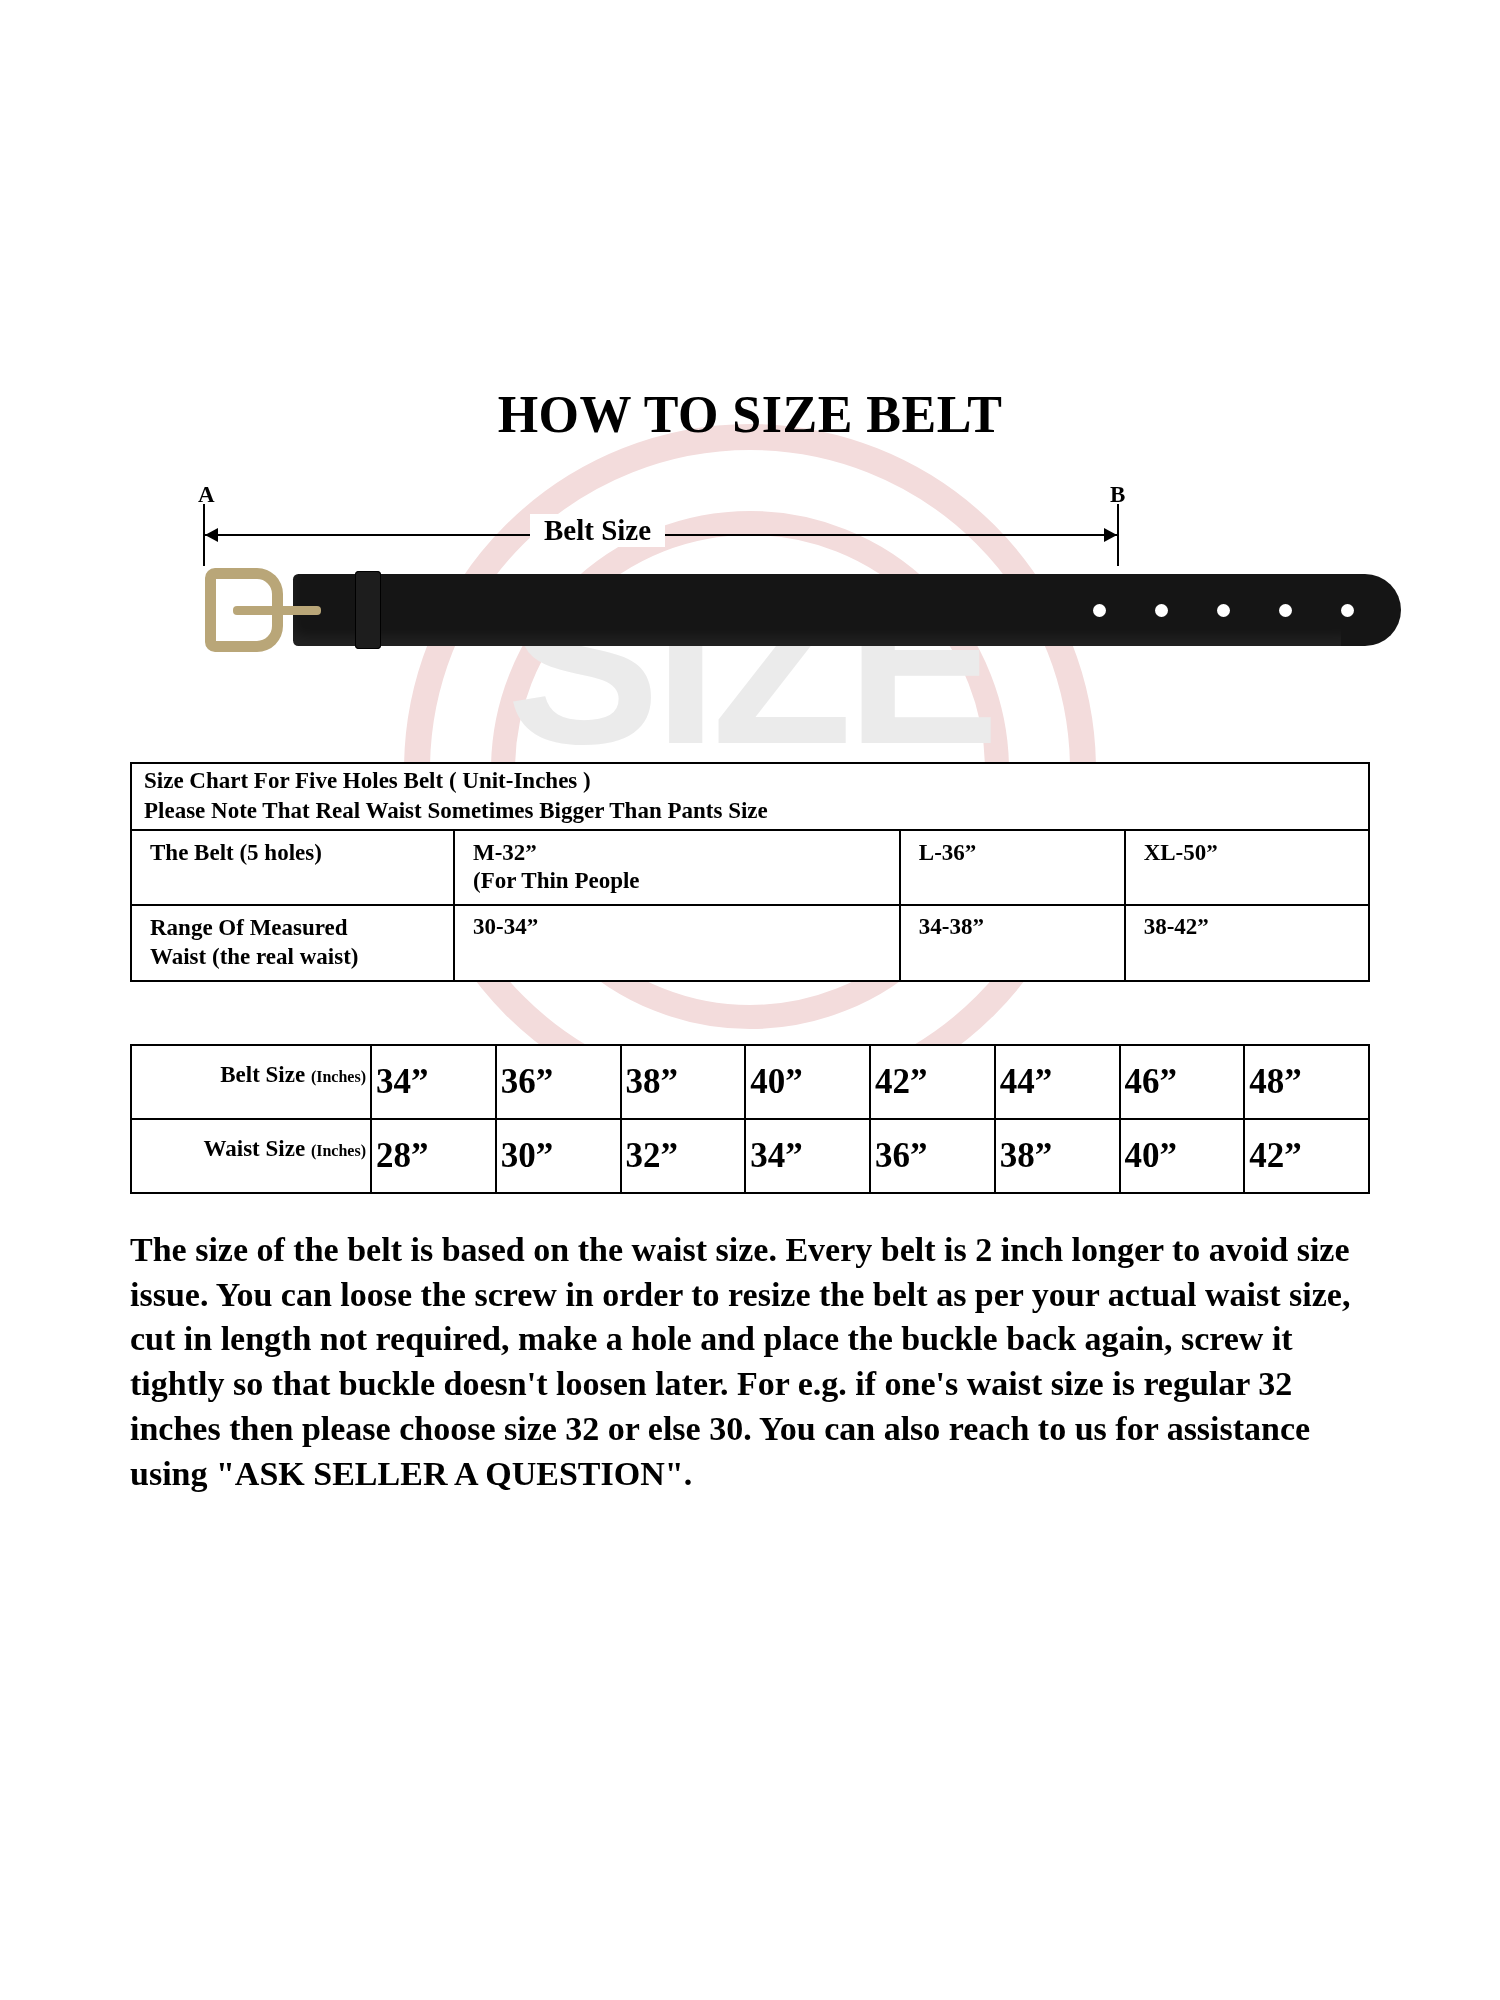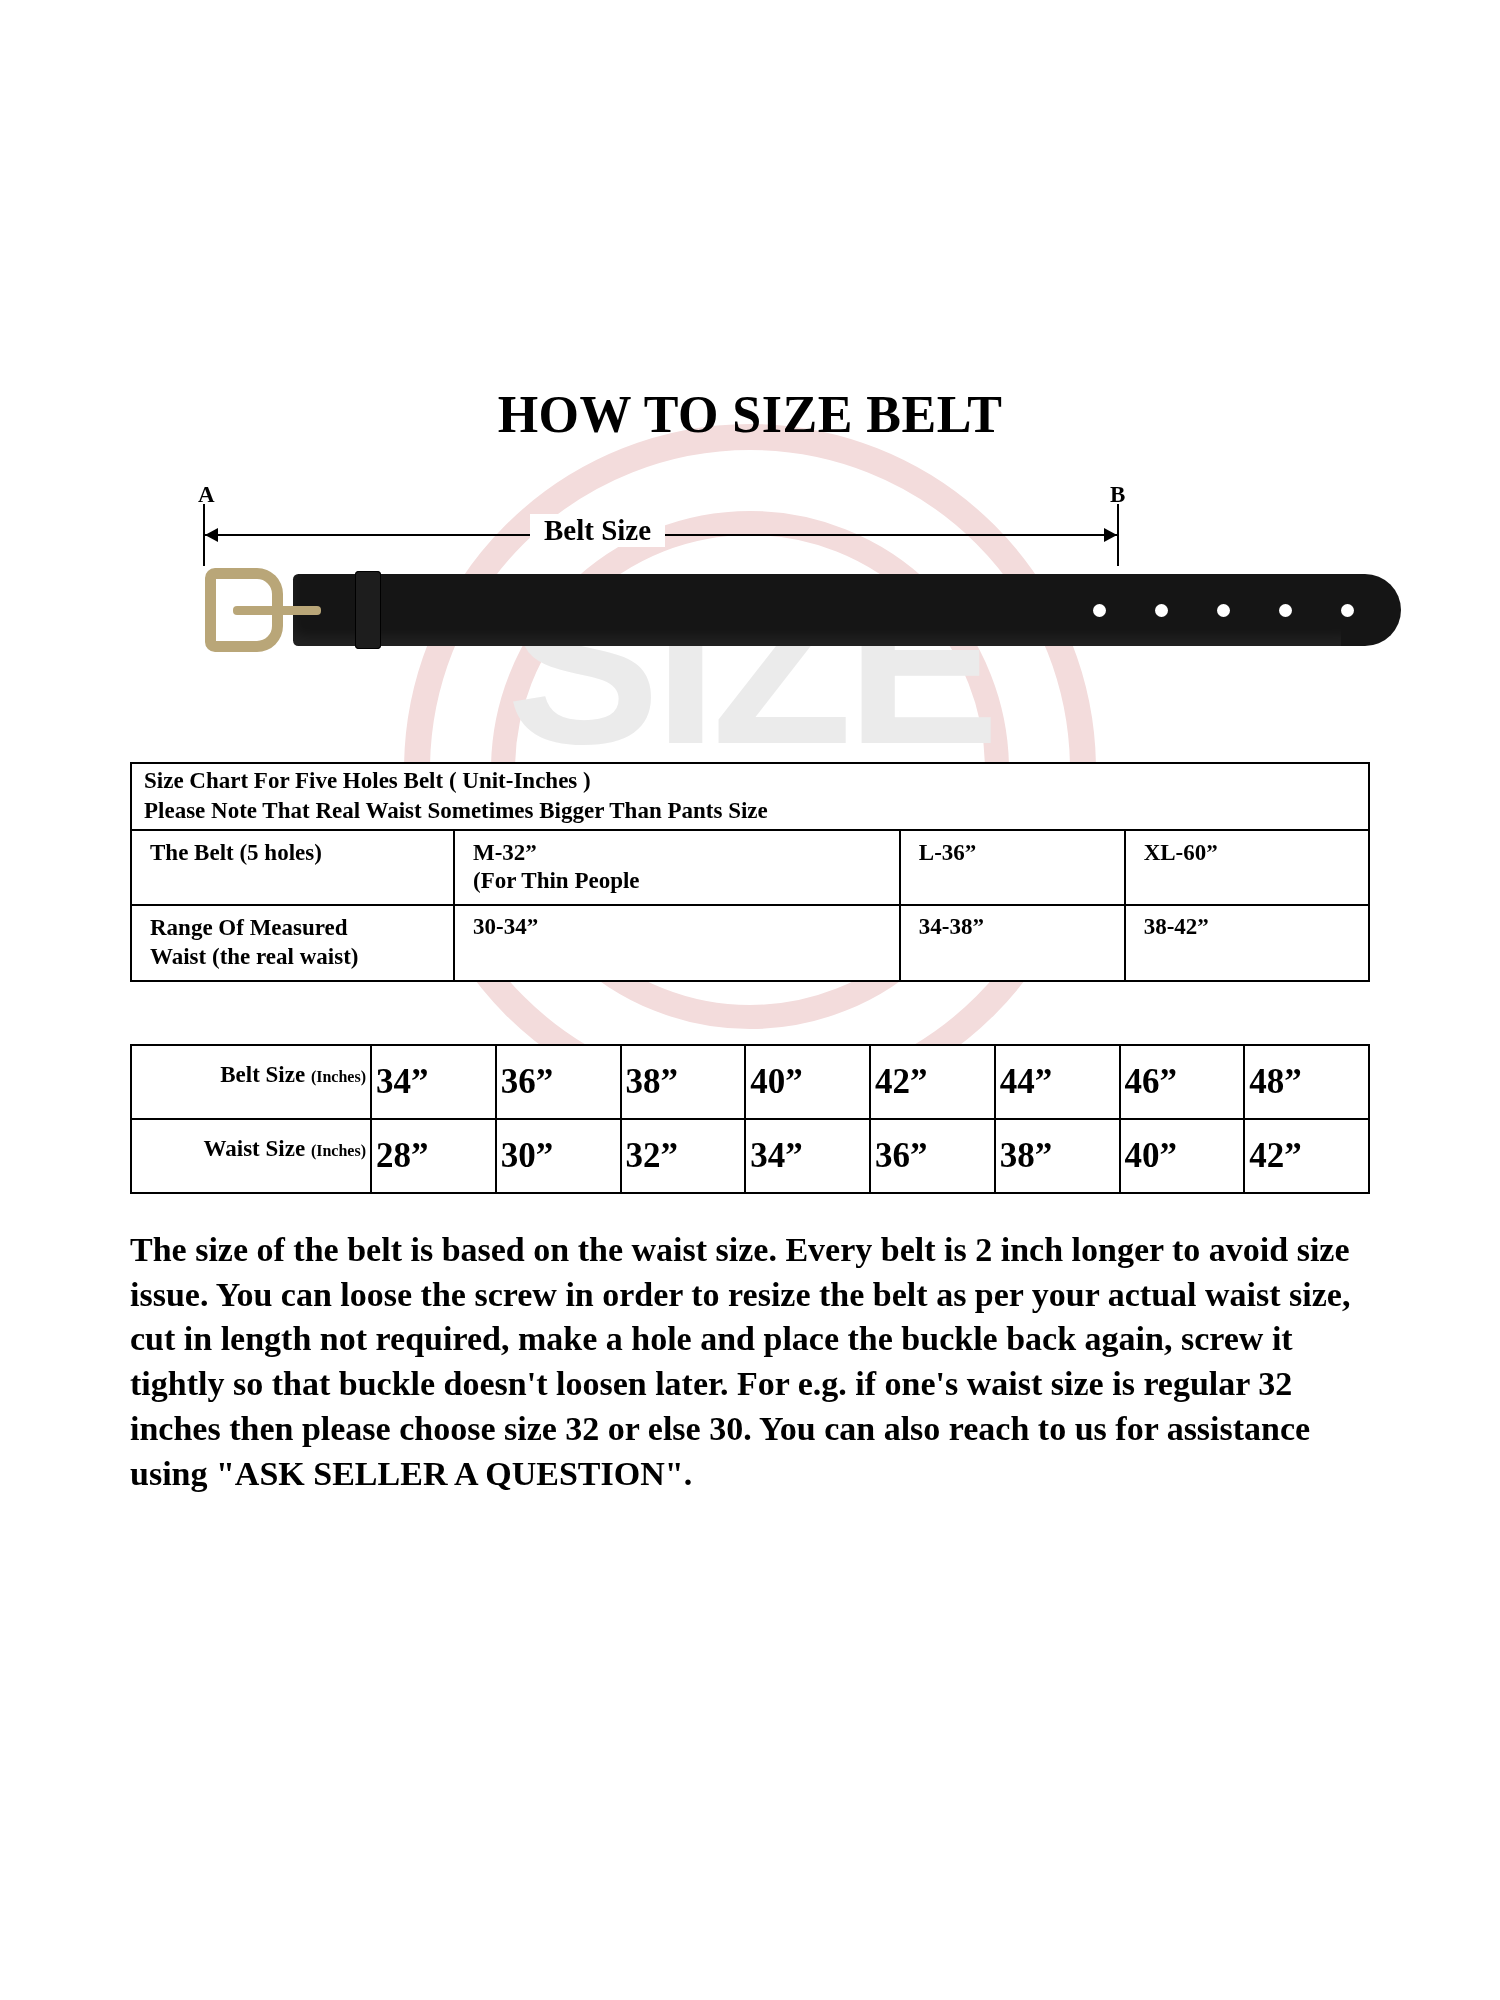--- a/index.html
+++ b/index.html
@@ -286,21 +286,21 @@
         <div>Please Note That Real Waist Sometimes Bigger Than Pants Size</div>
       </td>
     </tr>
     <tr>
       <td class="lbl">The Belt (5 holes)</td>
       <td class="sizecell">
         <div>M-32”</div>
         <div>(For Thin People</div>
       </td>
       <td class="sizecell">L-36”</td>
-      <td class="sizecell">XL-60”</td>
+      <td class="sizecell">XL-50”</td>
     </tr>
     <tr>
       <td class="lbl">
         <div>Range Of Measured</div>
         <div>Waist (the real waist)</div>
       </td>
       <td>30-34”</td>
       <td>34-38”</td>
       <td>38-42”</td>
     </tr>

